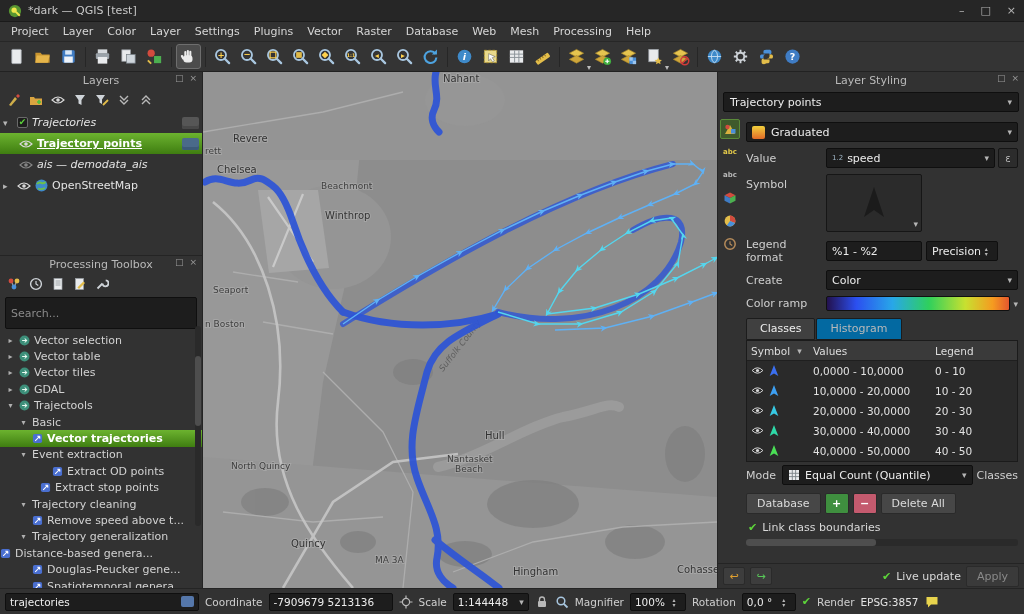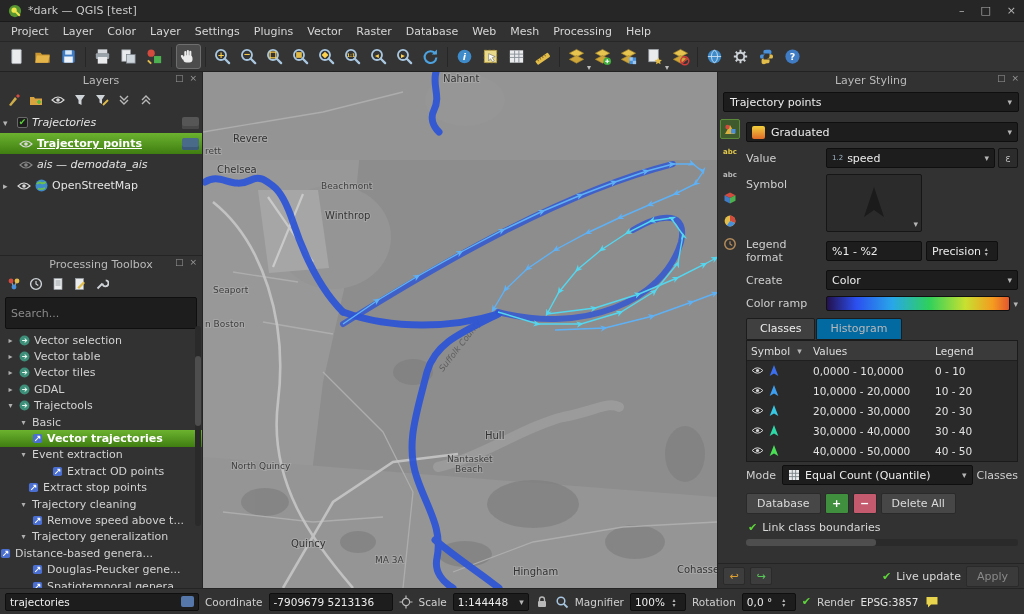--- a/index.html
+++ b/index.html
@@ -577,21 +577,21 @@
             <span class="exp">▾</span>
             <span>Event extraction</span>
           </div>
           <div class="trow" style="padding-left: 52px;">
             <svg viewBox="0 0 12 12">
               <rect x="1" y="1" width="10" height="10" rx="2" fill="#4a6fd0"></rect>
               <path d="M3.5 8.5 L8.5 3.5 M8.5 3.5 H5.8 M8.5 3.5 V6.2" stroke="#fff" fill="none" stroke-width="1.1"></path>
             </svg>
             <span>Extract OD points</span>
           </div>
-          <div class="trow" style="padding-left: 28px;">
+          <div class="trow" style="padding-left: 40px;">
             <svg viewBox="0 0 12 12">
               <rect x="1" y="1" width="10" height="10" rx="2" fill="#4a6fd0"></rect>
               <path d="M3.5 8.5 L8.5 3.5 M8.5 3.5 H5.8 M8.5 3.5 V6.2" stroke="#fff" fill="none" stroke-width="1.1"></path>
             </svg>
             <span>Extract stop points</span>
           </div>
           <div class="trow" style="padding-left: 19px;">
             <span class="exp">▾</span>
             <span>Trajectory cleaning</span>
           </div>

